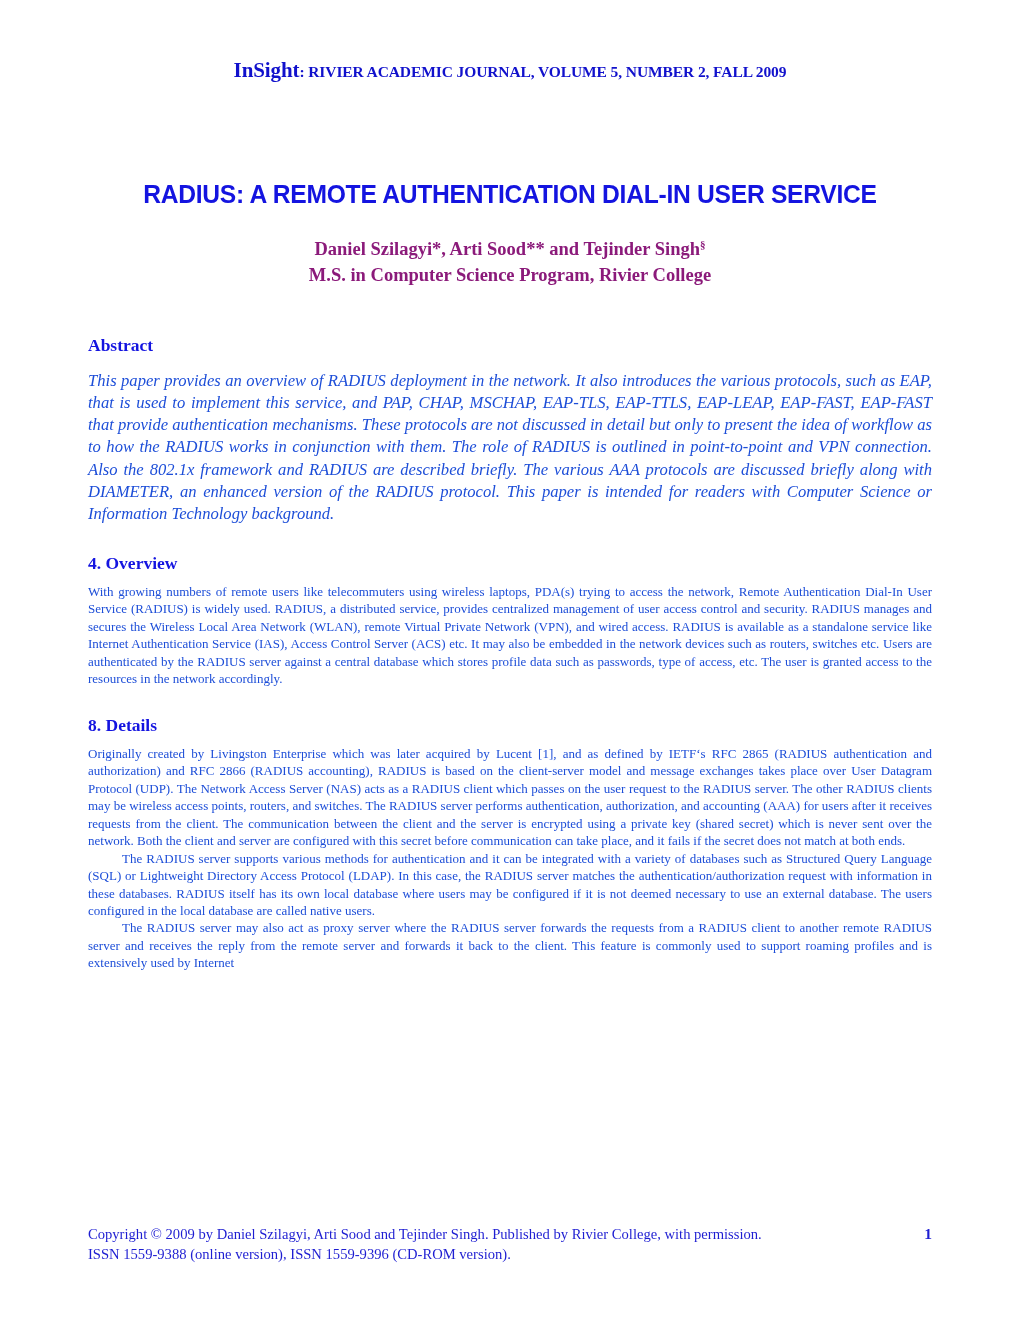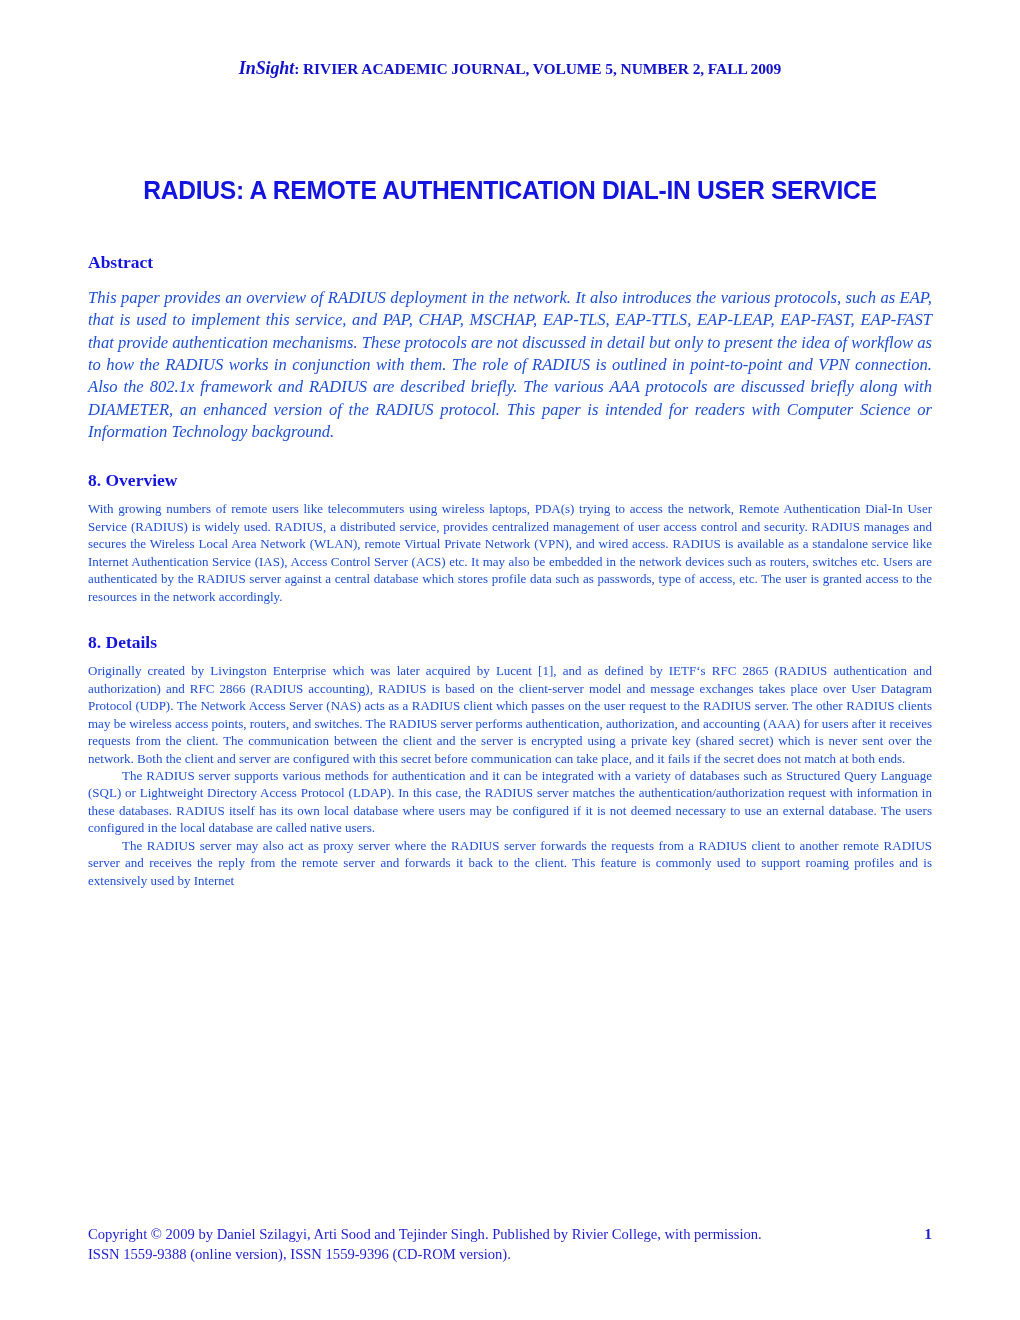--- a/index.html
+++ b/index.html
@@ -28,22 +28,21 @@
   .running-head {
     text-align: center;
     color: #1111cc;
     font-weight: bold;
     font-size: 15.5px;
     letter-spacing: -0.1px;
     padding-top: 58px;
     white-space: nowrap;
   }
   .running-head .journal-name {
-    font-style: italic;
-    font-size: 18px;
+    font-size: 21px;
   }
 
   
   .paper-title {
     margin-top: 96px;
     text-align: center;
     color: #1414e0;
     font-family: "Liberation Sans Narrow", "Liberation Sans", "DejaVu Sans", sans-serif;
     font-weight: bold;
     font-size: 26.5px;
@@ -131,26 +130,30 @@
 <body>
 
 <div class="page">
 
   <div class="running-head">
     <span class="journal-name">InSight</span><span>: RIVIER ACADEMIC JOURNAL, VOLUME 5, NUMBER 2, FALL 2009</span>
   </div>
 
   <h1 class="paper-title">RADIUS: A REMOTE AUTHENTICATION DIAL-IN USER SERVICE</h1>
 
+  <div class="authors-block">
+    <div class="author-line"><span>Daniel Szilagyi*, Arti Sood** and Tejinder Singh</span><sup>§</sup></div>
+    <div class="author-line">M.S. in Computer Science Program, Rivier College</div>
+  </div>
 
   <div class="abstract-heading">Abstract</div>
   <div class="abstract-body">This paper provides an overview of RADIUS deployment in the network. It also introduces the various protocols, such as EAP, that is used to implement this service, and PAP, CHAP, MSCHAP, EAP-TLS, EAP-TTLS, EAP-LEAP, EAP-FAST, EAP-FAST that provide authentication mechanisms. These protocols are not discussed in detail but only to present the idea of workflow as to how the RADIUS works in conjunction with them. The role of RADIUS is outlined in point-to-point and VPN connection. Also the 802.1x framework and RADIUS are described briefly. The various AAA protocols are discussed briefly along with DIAMETER, an enhanced version of the RADIUS protocol. This paper is intended for readers with Computer Science or Information Technology background.</div>
 
   <div class="section">
-    <div class="section-heading">8. Overview</div>
+    <div class="section-heading">4. Overview</div>
     <p class="para">With growing numbers of remote users like telecommuters using wireless laptops, PDA(s) trying to access the network, Remote Authentication Dial-In User Service (RADIUS) is widely used. RADIUS, a distributed service, provides centralized management of user access control and security. RADIUS manages and secures the Wireless Local Area Network (WLAN), remote Virtual Private Network (VPN), and wired access. RADIUS is available as a standalone service like Internet Authentication Service (IAS), Access Control Server (ACS) etc. It may also be embedded in the network devices such as routers, switches etc. Users are authenticated by the RADIUS server against a central database which stores profile data such as passwords, type of access, etc. The user is granted access to the resources in the network accordingly.</p>
   </div>
 
   <div class="section">
     <div class="section-heading">8. Details</div>
     <p class="para">Originally created by Livingston Enterprise which was later acquired by Lucent [1], and as defined by IETF‘s RFC 2865 (RADIUS authentication and authorization) and RFC 2866 (RADIUS accounting), RADIUS is based on the client-server model and message exchanges takes place over User Datagram Protocol (UDP). The Network Access Server (NAS) acts as a RADIUS client which passes on the user request to the RADIUS server. The other RADIUS clients may be wireless access points, routers, and switches. The RADIUS server performs authentication, authorization, and accounting (AAA) for users after it receives requests from the client. The communication between the client and the server is encrypted using a private key (shared secret) which is never sent over the network. Both the client and server are configured with this secret before communication can take place, and it fails if the secret does not match at both ends.</p>
     <p class="para indented">The RADIUS server supports various methods for authentication and it can be integrated with a variety of databases such as Structured Query Language (SQL) or Lightweight Directory Access Protocol (LDAP). In this case, the RADIUS server matches the authentication/authorization request with information in these databases. RADIUS itself has its own local database where users may be configured if it is not deemed necessary to use an external database. The users configured in the local database are called native users.</p>
     <p class="para indented">The RADIUS server may also act as proxy server where the RADIUS server forwards the requests from a RADIUS client to another remote RADIUS server and receives the reply from the remote server and forwards it back to the client.  This feature is commonly used to support roaming profiles and is extensively used by Internet</p>
   </div>
 

